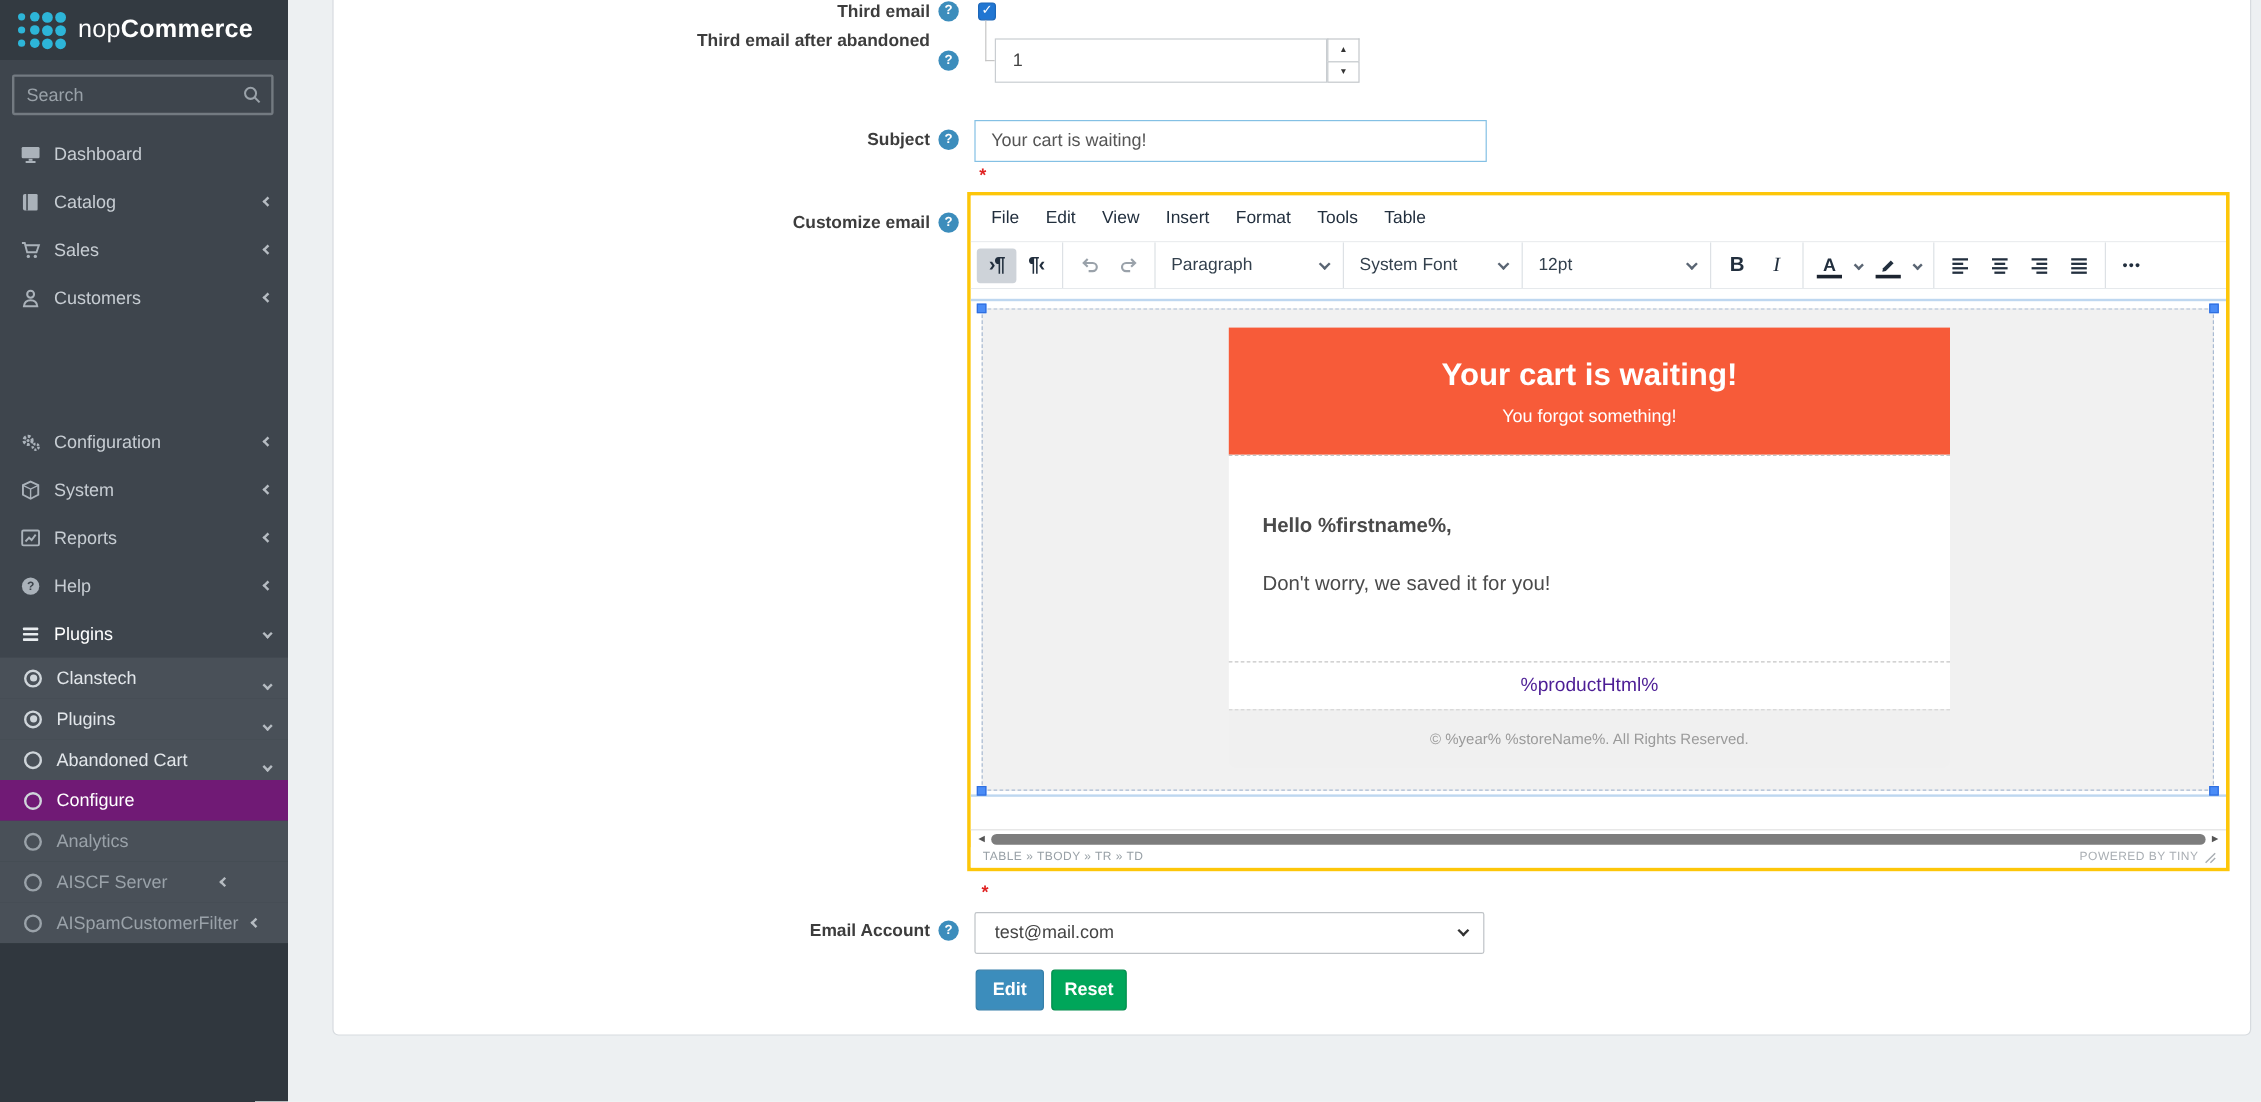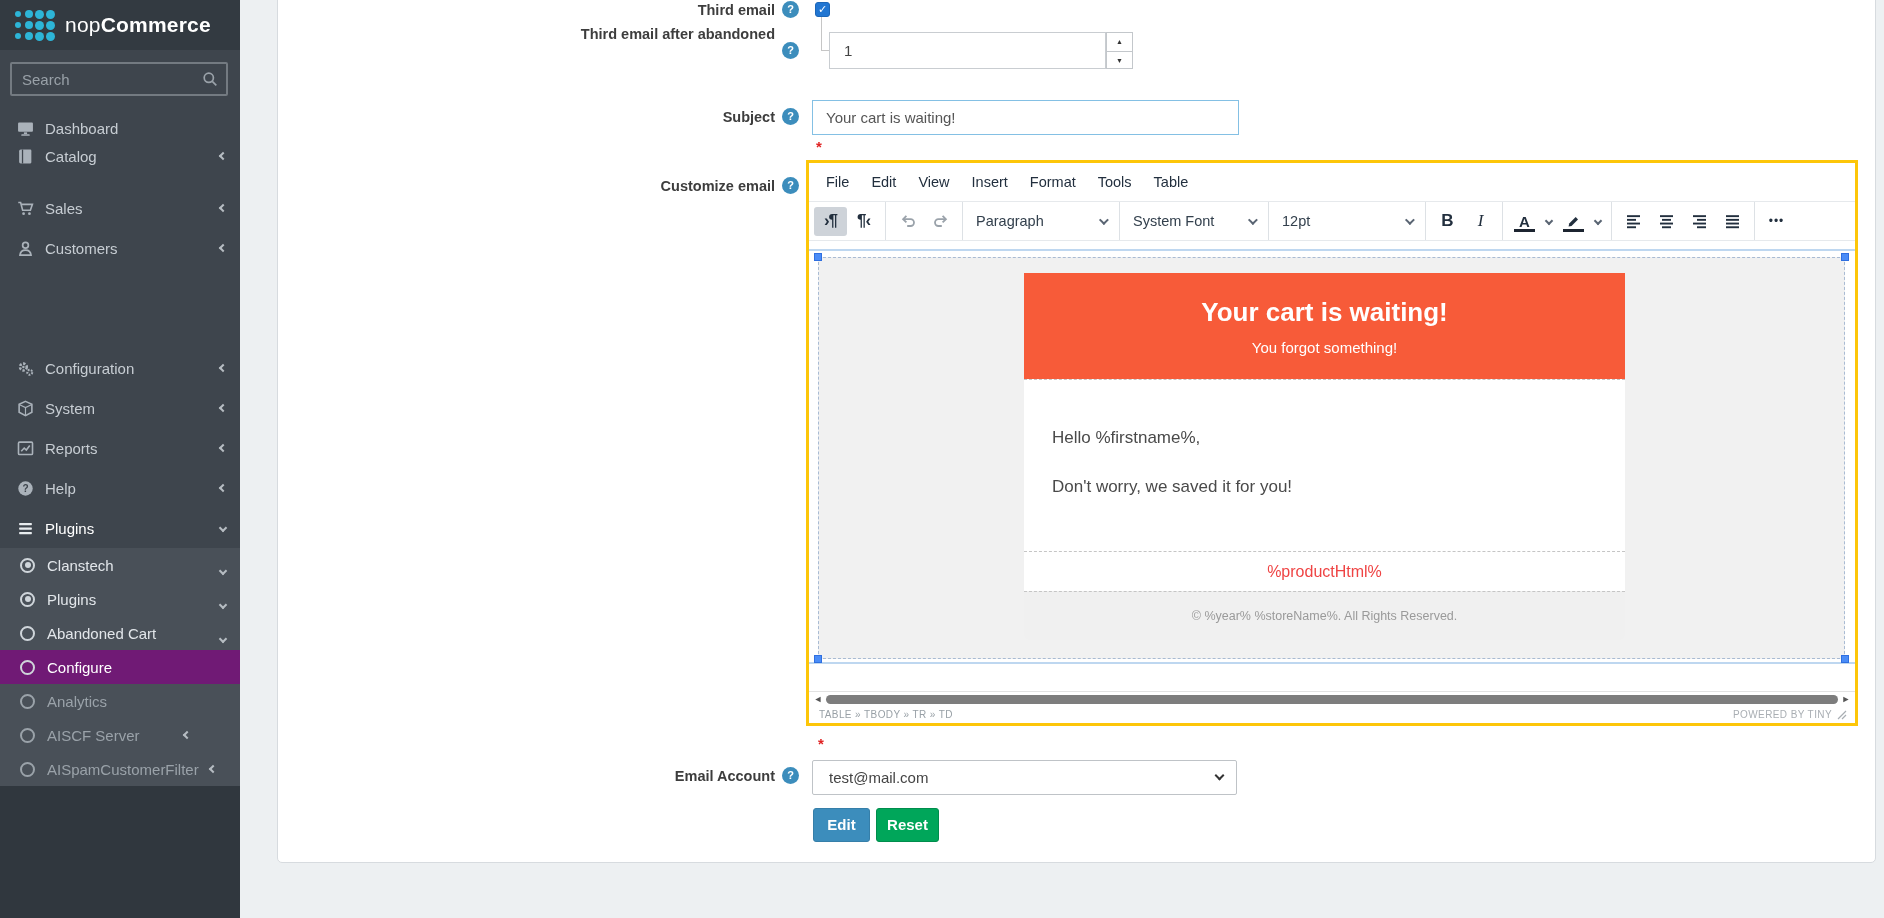--- a/index.html
+++ b/index.html
@@ -100,24 +100,24 @@
   .sel-line { position:absolute; left:809px; width:1046px; height:2px; background:#bed7f0; }
   .sel-rect { position:absolute; left:818px; top:257px; width:1027px; height:402px;
               border:1px dashed #a9bbd3; background:#f1f1f1; }
   .handle { position:absolute; width:8px; height:8px; background:#4a8cf7; border:1px solid #2f6fe0; }
 
   .mailcard { position:absolute; left:1024px; top:273px; width:601px; }
   .mc-head { height:106px; background:#f75b39; text-align:center; color:#fff; }
   .mc-title { padding-top:24px; font-size:26px; font-weight:700; }
   .mc-sub { padding-top:11px; font-size:15px; }
   .mc-body { height:172px; background:#fff; border-top:1px dashed #c5c5c5; font-size:17px; color:#4a4a4a; }
-  .mc-body .l1 { padding:48px 0 0 28px; }
+  .mc-body .l1 { padding:48px 0 0 28px;font-weight:bold; }
   .mc-body .l2 { padding:29px 0 0 28px; }
   .mc-product { height:40px; background:#fff; border-top:1px dashed #c5c5c5; text-align:center;
-                line-height:40px; font-size:16px; color:#ef4444; }
+                line-height:40px; font-size:16px; color:#4c1d95; }
   .mc-foot { height:49px; background:#f0f0f0; border-top:1px dashed #c5c5c5; text-align:center;
              line-height:49px; font-size:12.5px; color:#9a9a9a; border-radius:0 0 8px 8px; }
 
   .hscroll { position:absolute; left:812px; top:692px; width:1040px; height:14px; display:flex; align-items:center; }
   .hs-arrow { width:12px; font-size:9px; color:#555; line-height:14px; text-align:center; cursor:pointer; }
   .hs-track { flex:1; height:9px; position:relative; }
   .hs-thumb { position:absolute; left:2px; right:2px; top:0; height:9px; background:#7d7d7d; border-radius:5px; cursor:pointer; }
 
   .statusbar { position:absolute; left:809px; top:706px; width:1046px; height:17px; display:flex;
                align-items:center; justify-content:space-between; padding:0 8px 0 10px; background:#fff; }
@@ -172,21 +172,21 @@
     <div class="s-item" style="top:108px">
       <span class="s-icon">
           <svg viewBox="0 0 16 16" fill="currentColor">
             <rect x="1" y="2.3" width="14" height="8.8" rx="1"></rect>
             <rect x="6.5" y="11.6" width="3" height="1.6"></rect>
             <rect x="4" y="13.4" width="8" height="1.5" rx=".6"></rect>
           </svg>
         </span>
       <span class="s-label">Dashboard</span>
     </div>
-    <div class="s-item" style="top:136px">
+    <div class="s-item" style="top:148px">
       <span class="s-icon">
           <svg viewBox="0 0 16 16" fill="currentColor">
             <path d="M3.5 1.5h9a1 1 0 0 1 1 1v11a1 1 0 0 1-1 1h-9a1.5 1.5 0 0 1-1.5-1.5v-10A1.5 1.5 0 0 1 3.5 1.5z"></path>
             <rect x="4.6" y="1.5" width="1.2" height="13" fill="#3e454d"></rect>
           </svg>
         </span>
       <span class="s-label">Catalog</span>
       <span class="chev left small"></span>
     </div>
     <div class="s-item" style="top:188px">

